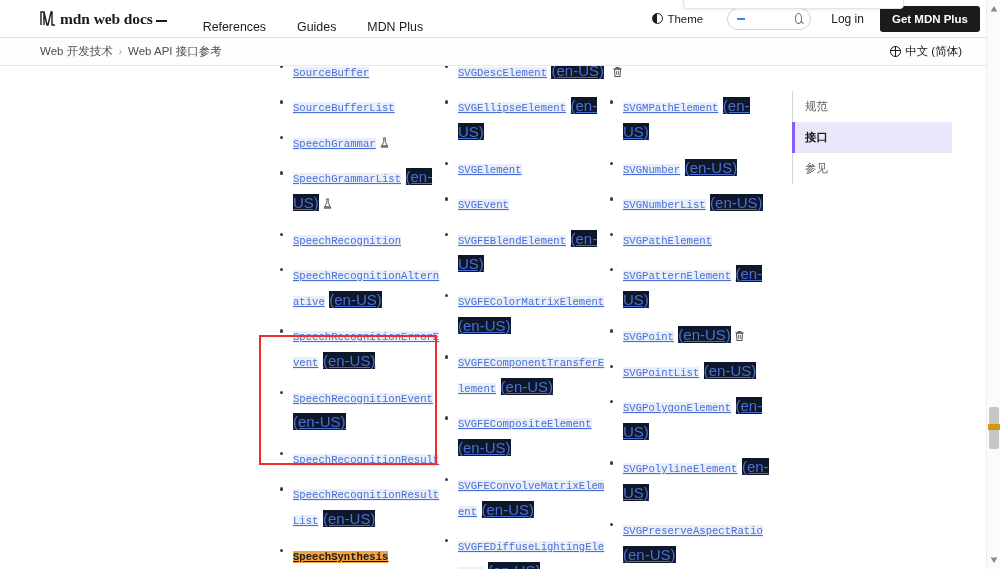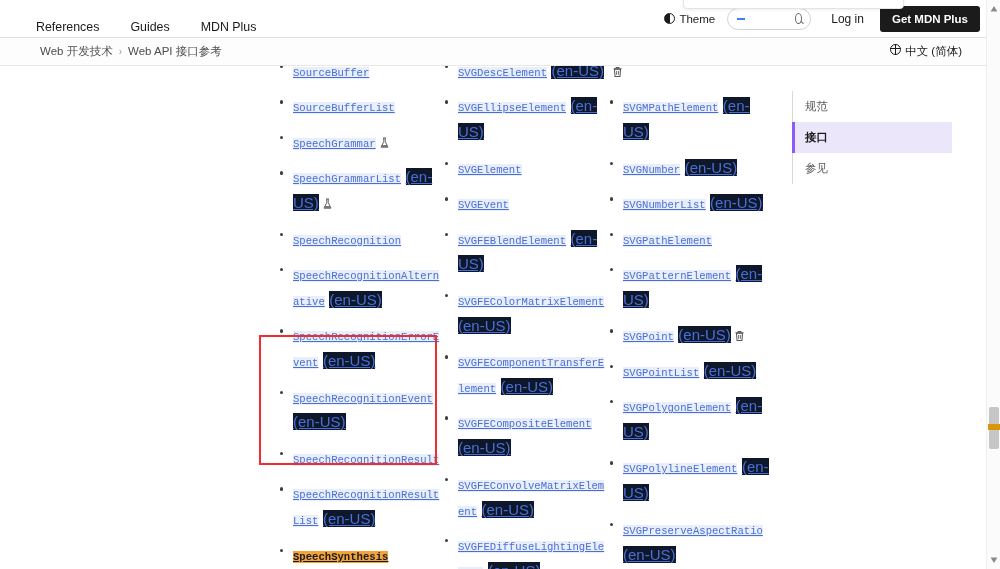--- a/index.html
+++ b/index.html
@@ -61,21 +61,21 @@
   #header-right {
     margin-left: auto;
     display: flex; align-items: center;
     gap: 0px;
     margin-right: 10px;
   }
   #theme-btn {
     display: flex; align-items: center; gap: 4px;
     font-size: 11.5px; color: #1b1b1b;
     cursor: pointer;
-    margin-right: 12px;
+    margin-right: 24px;
   }
   .half-circle {
     width: 11px; height: 11px; border-radius: 50%;
     border: 1.3px solid #1b1b1b;
     background: linear-gradient(to right, #1b1b1b 50%, #ffffff 50%);
   }
   #search-wrap {
     width: 84px; height: 22px;
     border: 1px solid #d4d4d0;
     border-radius: 11px;
@@ -146,21 +146,21 @@
   }
   #breadcrumb {
     margin-left: 40px;
     display: flex; align-items: center; gap: 6px;
     font-size: 11.5px; color: #4d4d4d;
   }
   #breadcrumb .crumb { cursor: pointer; white-space: nowrap; }
   #breadcrumb .sep { color: #9a9a9a; font-size: 10px; }
   #lang-switch {
     margin-left: auto; margin-right: 28px;
-    display: flex; gap: 4px;
+    display: flex; align-items: center; gap: 4px;
     font-size: 11.5px; color: #1b1b1b;
     cursor: pointer; white-space: nowrap;
   }
   .globe {
     width: 11px; height: 11px; border-radius: 50%;
     border: 1.2px solid #1b1b1b; position: relative;
   }
   .globe::before {
     content: ""; position: absolute; left: -1.2px; top: 3.4px;
     width: 11px; height: 1.1px; background: #1b1b1b;
@@ -315,20 +315,29 @@
     width: 12px; height: 6px;
     background: #d8960b;
     z-index: 2;
   }
 </style>
 <style>li.no-bullet::before{display:none;}</style></head>
 <body>
 
 <div id="top-header">
 
+  <div id="logo-block">
+    <span class="logo-mark">
+      <svg width="16" height="15" viewBox="0 0 16 15">
+        <path d="M1 14 L1 1 L4 1 L4 14 M4 1 L7 14 L8 14 L11 1 L12 1 L12 14 L15 14" fill="none" stroke="#1b1b1b" stroke-width="1.4"></path>
+      </svg>
+    </span>
+    <span class="logo-word">mdn web docs</span>
+    <span class="logo-underscore"></span>
+  </div>
 
   <nav id="main-nav">
     <span class="nav-item">References</span>
     <span class="nav-item">Guides</span>
     <span class="nav-item">MDN Plus</span>
   </nav>
 
   <div id="header-right">
     <div id="theme-btn">
       <span class="half-circle"></span>

